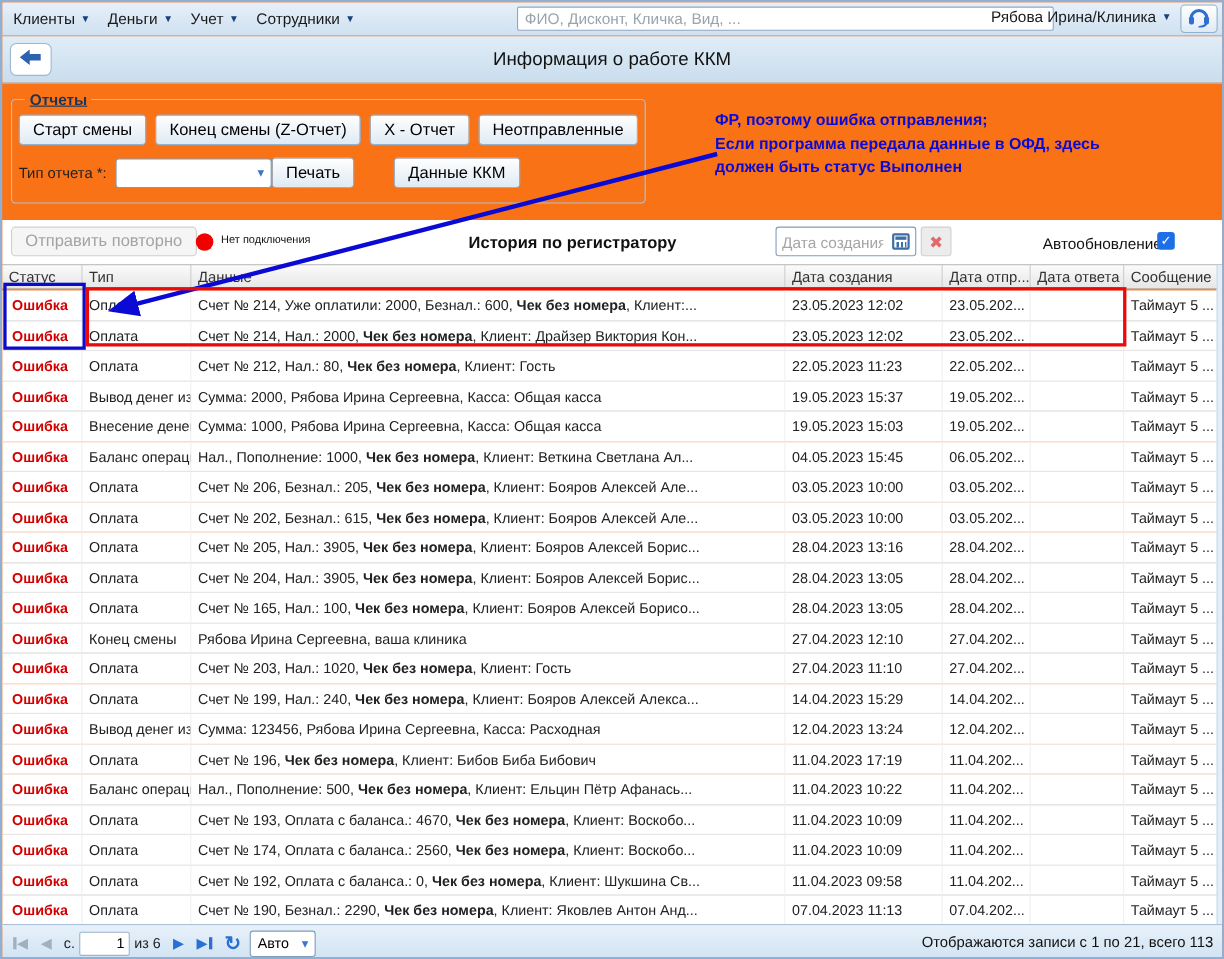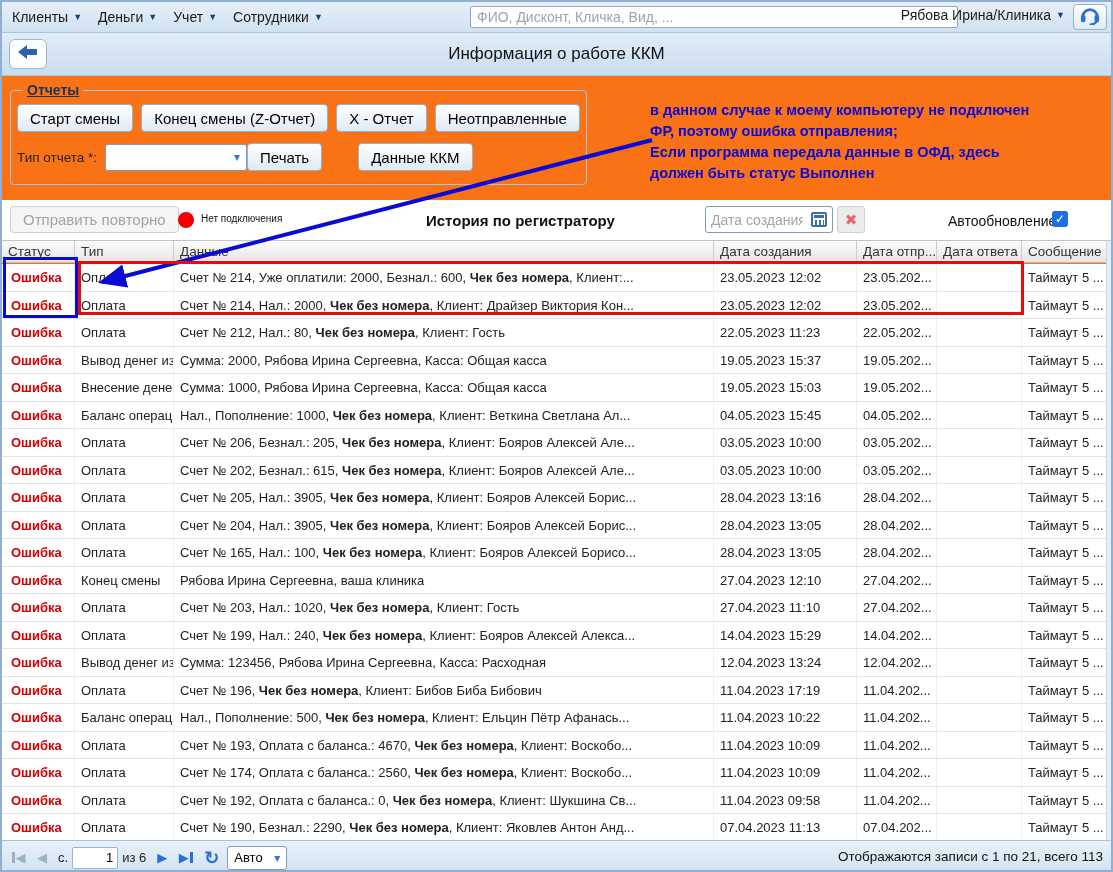--- a/index.html
+++ b/index.html
@@ -139,21 +139,20 @@
       <div class="selectbox report-type">
           <span></span>
           <span class="chev">▾</span>
         </div>
       <button class="btn print-btn">Печать</button>
       <button class="btn kkm-btn">Данные ККМ</button>
     </div>
   </fieldset>
 
   <div class="annotation">
-    <div>в данном случае к моему компьютеру не подключен</div>
     <div>ФР, поэтому ошибка отправления;</div>
     <div>Если программа передала данные в ОФД, здесь</div>
     <div>должен быть статус Выполнен</div>
   </div>
 
   <svg class="arrow-svg" width="1113" height="872">
     <defs>
       <marker id="ah" markerWidth="9" markerHeight="8" refX="6" refY="3" orient="auto" markerUnits="strokeWidth">
         <path d="M0,0 L7,3 L0,6 z" fill="#0a0ad4"></path>
       </marker>
@@ -231,21 +230,21 @@
         <div class="cell ">19.05.2023 15:03</div>
         <div class="cell ">19.05.202...</div>
         <div class="cell "></div>
         <div class="cell ">Таймаут 5 ...</div>
       </div>
       <div class="trow">
         <div class="cell status">Ошибка</div>
         <div class="cell ">Баланс операции</div>
         <div class="cell "><span>Нал., Пополнение: 1000, </span><span class="bseg">Чек без номера</span><span>, Клиент: Веткина Светлана Ал...</span></div>
         <div class="cell ">04.05.2023 15:45</div>
-        <div class="cell ">04.05.202...</div>
+        <div class="cell ">06.05.202...</div>
         <div class="cell "></div>
         <div class="cell ">Таймаут 5 ...</div>
       </div>
       <div class="trow">
         <div class="cell status">Ошибка</div>
         <div class="cell ">Оплата</div>
         <div class="cell "><span>Счет № 206, Безнал.: 205, </span><span class="bseg">Чек без номера</span><span>, Клиент: Бояров Алексей Але...</span></div>
         <div class="cell ">03.05.2023 10:00</div>
         <div class="cell ">03.05.202...</div>
         <div class="cell "></div>

